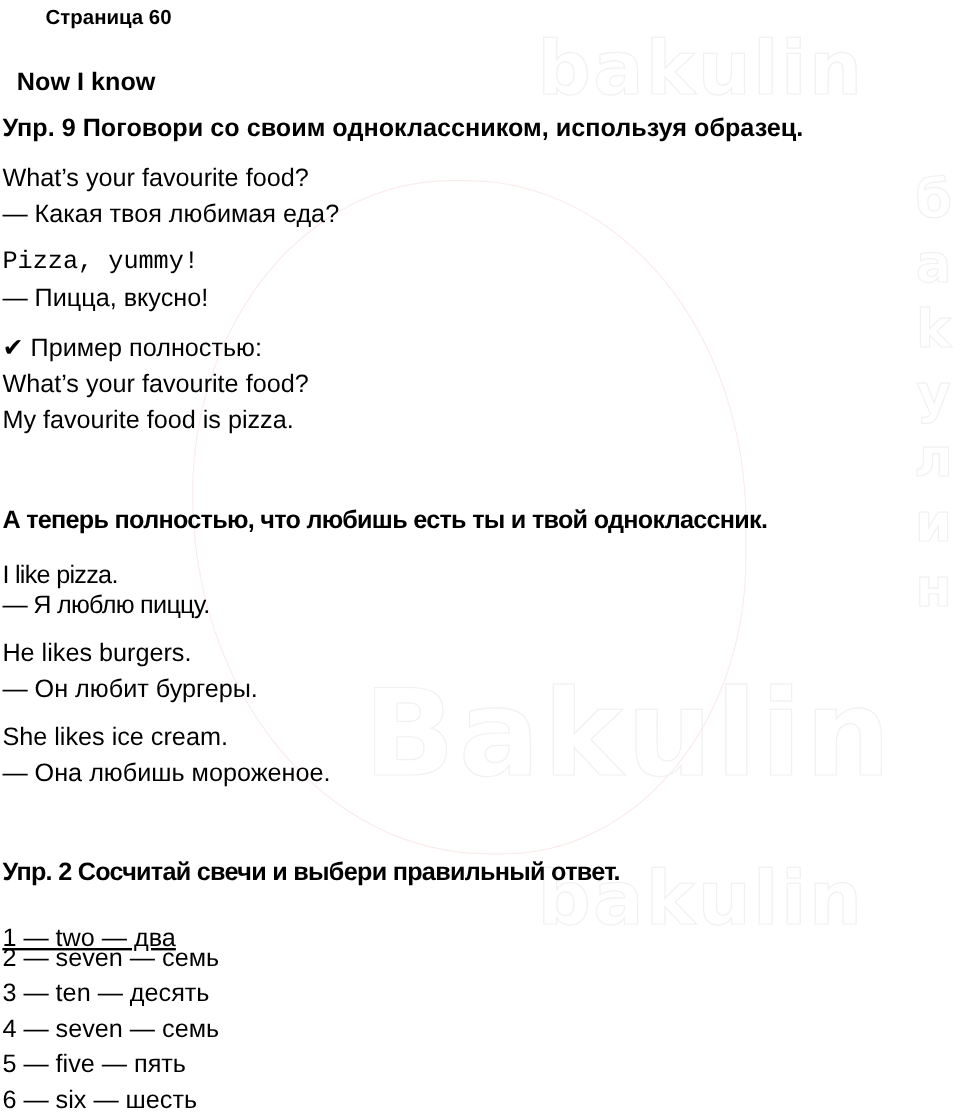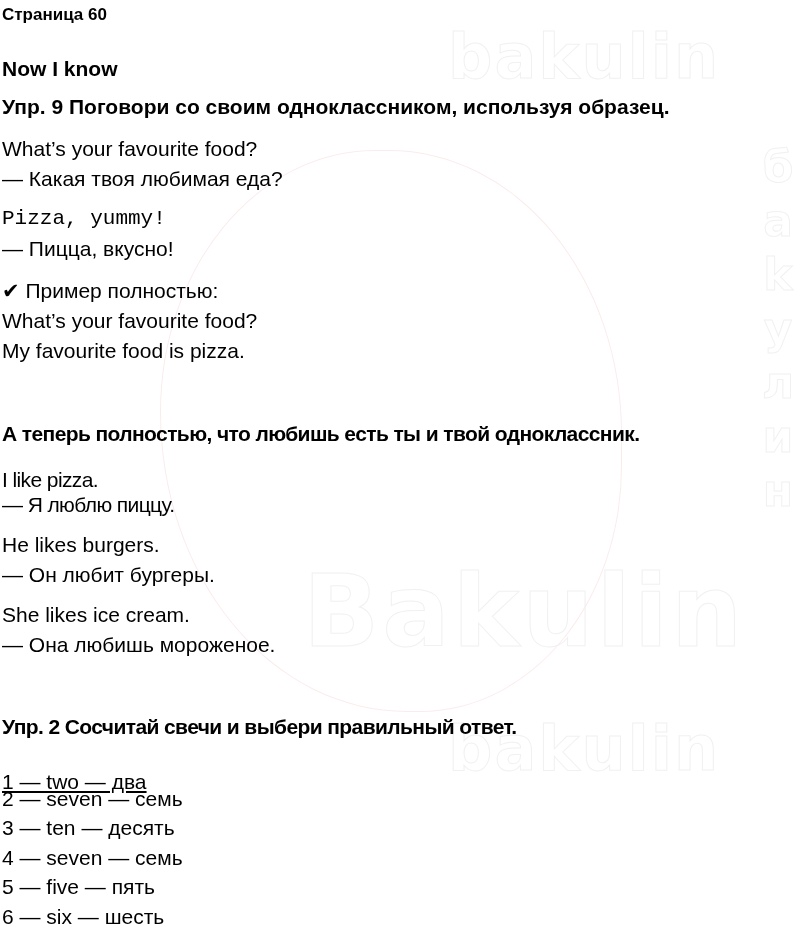--- a/index.html
+++ b/index.html
@@ -54,20 +54,21 @@
       position: absolute;
       left: 2px;
       white-space: nowrap;
       font-size: 21px;
       line-height: 26px;
     }
     .page-label {
       font-size: 17px;
       font-weight: bold;
       line-height: 22px;
+      margin-left: 36px;
     }
     .h-now {
       font-size: 21px;
       font-weight: bold;
     }
     .h-ex {
       font-size: 21px;
       font-weight: bold;
     }
     .condensed {
@@ -86,21 +87,21 @@
 k
 у
 л
 и
 н</div>
 
 <div class="content">
 
   <div class="line page-label" style="top:4px;">Страница 60</div>
 
-  <div class="line h-now" style="top:56px;">Now I know</div>
+  <div class="line h-now" style="top:56px;margin-left:12px;">Now I know</div>
 
   <div class="line h-ex" style="top:94px;">Упр. 9 Поговори со своим одноклассником, используя образец.</div>
 
   <div class="line" style="top:136px;">What’s your favourite food?</div>
   <div class="line" style="top:166px;">— Какая твоя любимая еда?</div>
 
   <div class="line" style="top:206px;font-family:Liberation Mono, monospace;">Pizza, yummy!</div>
   <div class="line" style="top:236px;">— Пицца, вкусно!</div>
 
   <div class="line" style="top:278px;">

